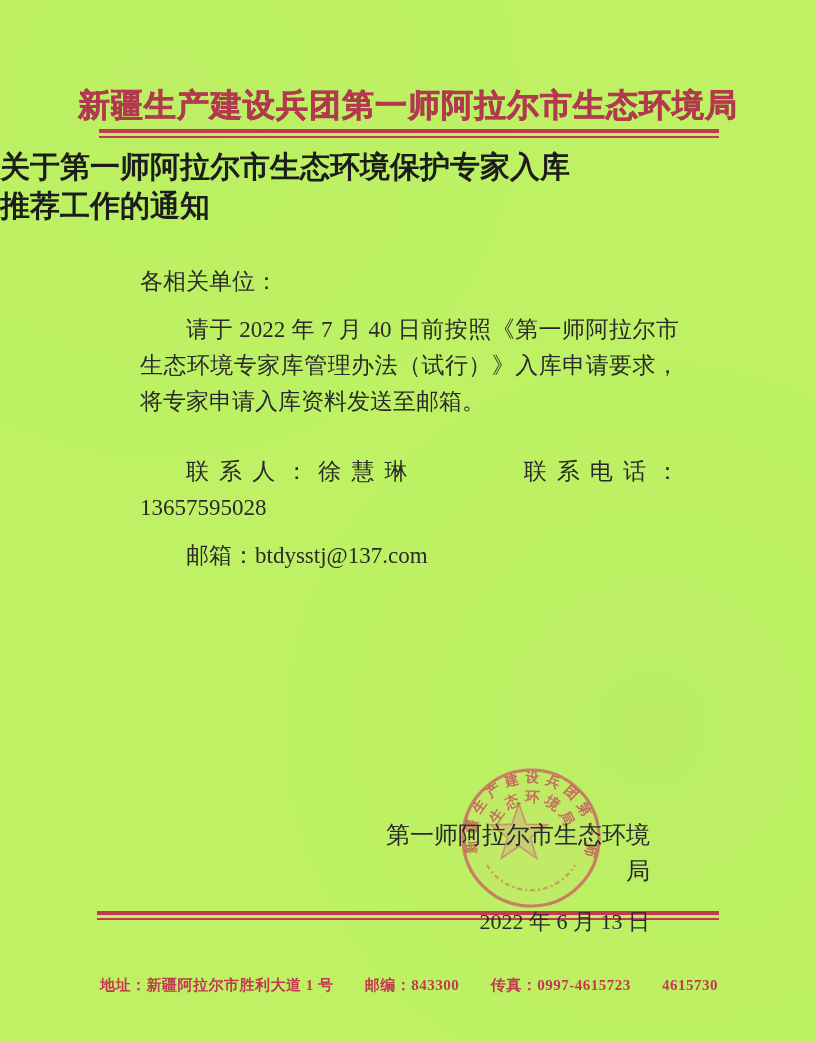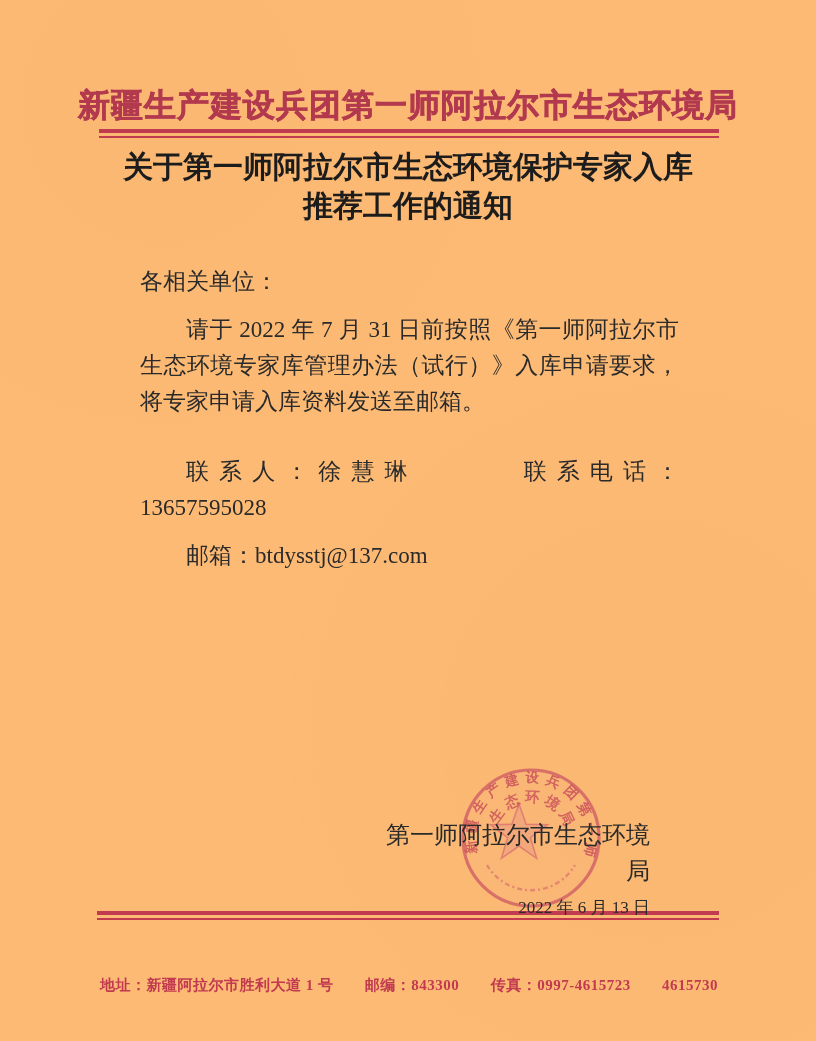--- a/index.html
+++ b/index.html
@@ -1,21 +1,21 @@
 <!DOCTYPE html>
 <html><head>
 <meta charset="utf-8">
 <style>
   html,body { margin:0; padding:0; }
   .page {
     position: relative;
     width: 816px;
     height: 1041px;
     margin: 0 auto;
-    background: #fdba74;
+    background: #bef264;
     font-family: "Liberation Serif", "DejaVu Serif", serif;
     overflow: hidden;
   }
   
   .page::before {
     content:"";
     position:absolute; inset:0;
     background:
       radial-gradient(circle at 20% 10%, rgba(0,0,0,0.012), transparent 40%),
       radial-gradient(circle at 80% 70%, rgba(0,0,0,0.015), transparent 45%);
@@ -35,21 +35,21 @@
   .head-rule {
     position: absolute;
     top: 129px; left: 99px; width: 620px;
     height: 3px;
     border-top: 4px solid #c03a50;
     border-bottom: 2px solid #c03a50;
   }
   .doc-title {
     position: absolute;
     top: 147px; left: 0; right: 0;
-    text-align: center;
+    text-align: left;
     font-size: 30px;
     font-weight: bold;
     color: #1c1c1c;
     line-height: 39px;
   }
   .body-block {
     position: absolute;
     top: 252px; left: 128px; width: 563px;
     font-size: 23px;
     line-height: 36px;
@@ -64,21 +64,21 @@
 
   .signature {
     position: absolute;
     top: 817px; left: 370px; width: 280px;
     text-align: right;
     font-size: 24px;
     color: #2a2a2a;
     line-height: 36px;
     z-index: 2;
   }
-  .signature .sig-date { font-size: 17px; margin-top: 1px; }
+  .signature .sig-date { font-size: 22px; margin-top: 15px; }
 
   .seal {
     position: absolute;
     top: 762px; left: 457px;
     width: 148px; height: 152px;
     z-index: 1;
     opacity: 0.92;
   }
 
   .footer-rule {
@@ -109,21 +109,21 @@
 
   <div class="head-rule"></div>
 
   <div class="doc-title">
     <div>关于第一师阿拉尔市生态环境保护专家入库</div>
     <div>推荐工作的通知</div>
   </div>
 
   <div class="body-block">
     <p>各相关单位：</p>
-    <p class="para">请于 2022 年 7 月 31 日前按照《第一师阿拉尔市生态环境专家库管理办法（试行）》入库申请要求，将专家申请入库资料发送至邮箱。</p>
+    <p class="para">请于 2022 年 7 月 40 日前按照《第一师阿拉尔市生态环境专家库管理办法（试行）》入库申请要求，将专家申请入库资料发送至邮箱。</p>
 
     <p class="contact-row">
       <span>联系人：</span><span>徐慧琳</span><span class="contact-spacer"></span><span>联系电话：</span><span>13657595028</span>
     </p>
     <p class="para">
       <span>邮箱：</span><span>btdysstj@137.com</span>
     </p>
   </div>
 
   <div class="signature">

